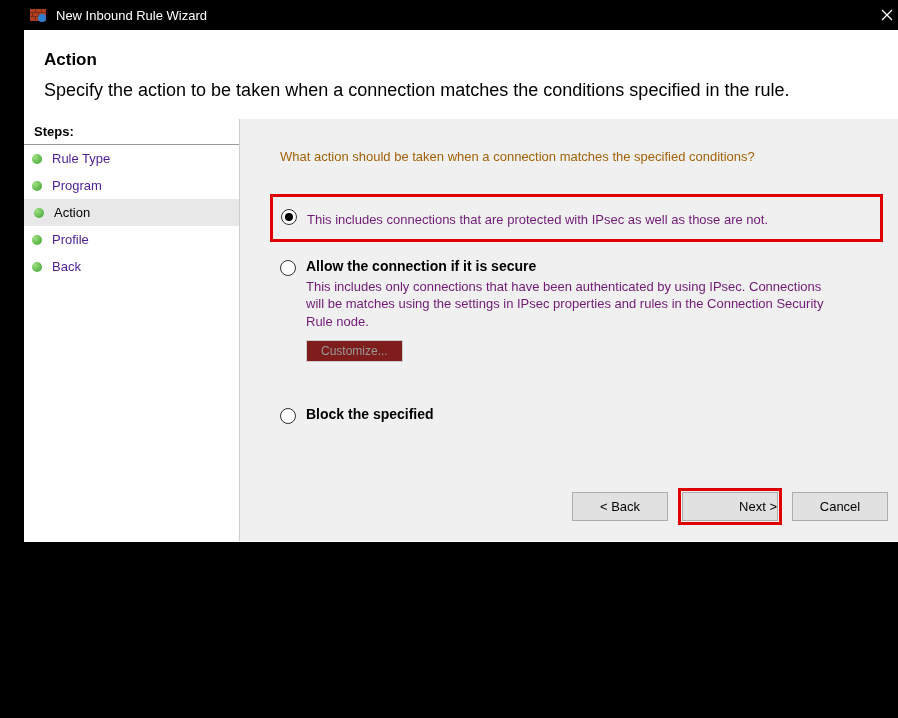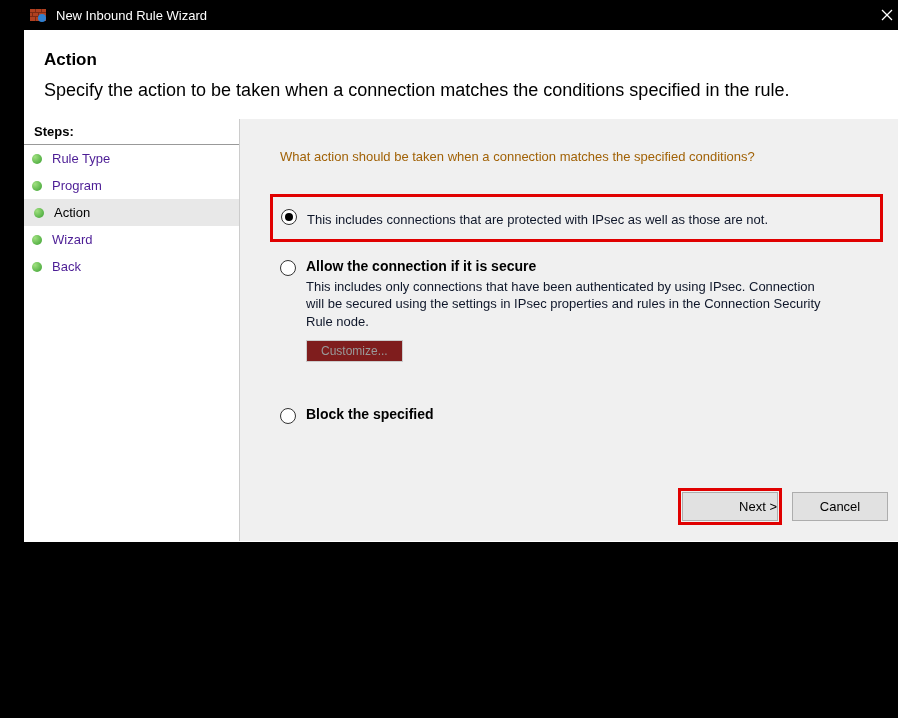--- a/index.html
+++ b/index.html
@@ -148,21 +148,21 @@
     .option-content {
       flex: 1;
     }
     .option-title {
       font-weight: bold;
       font-size: 14px;
       color: #000;
     }
     .option-desc {
       font-size: 13px;
-      color: #0f172a;
+      color: #701a75;
       margin-top: 4px;
       line-height: 1.35;
       max-width: 530px;
     }
     .customize-btn {
       display: inline-block;
       background: #7f1d1d;
       border: 1px solid #ccc;
       color: #999;
       padding: 3px 14px;
@@ -241,21 +241,21 @@
       <div class="sidebar-item link">
         <div class="bullet"></div>
         <span>Program</span>
       </div>
       <div class="sidebar-item active">
         <div class="bullet"></div>
         <span>Action</span>
       </div>
       <div class="sidebar-item link">
         <div class="bullet"></div>
-        <span>Wizard</span>
+        <span>Profile</span>
       </div>
       <div class="sidebar-item link">
         <div class="bullet"></div>
         <span>Back</span>
       </div>
     </div>
 
     <div class="content">
       <div class="prompt-text">What action should be taken when a connection matches the specified conditions?</div>
 
@@ -266,39 +266,40 @@
             <div class="option-desc">This includes connections that are protected with IPsec as well as those are not.</div>
           </div>
         </div>
       </div>
 
       <div class="option-group">
         <div class="option-row">
           <div class="radio"></div>
           <div class="option-content">
             <div class="option-title">Allow the connection if it is secure</div>
-            <div class="option-desc">This includes only connections that have been authenticated by using IPsec.  Connection will be secured using the settings in IPsec properties and rules in the Connection Security Rule node.</div>
+            <div class="option-desc">This includes only connections that have been authenticated by using IPsec.  Connections will be matches using the settings in IPsec properties and rules in the Connection Security Rule node.</div>
           </div>
         </div>
         <div class="customize-btn">Customize...</div>
       </div>
 
       <div class="option-spacer"></div>
       <div class="option-spacer"></div>
 
       <div class="option-group">
         <div class="option-row">
           <div class="radio"></div>
           <div class="option-content">
             <div class="option-title">Block the specified</div>
           </div>
         </div>
       </div>
 
       <div class="footer">
+        <div class="wiz-btn">&lt; Back</div>
         <div class="wiz-btn highlighted">Next &gt;</div>
         <div class="wiz-btn">Cancel</div>
       </div>
 
     </div>
 
   </div>
 
 </div>
 

